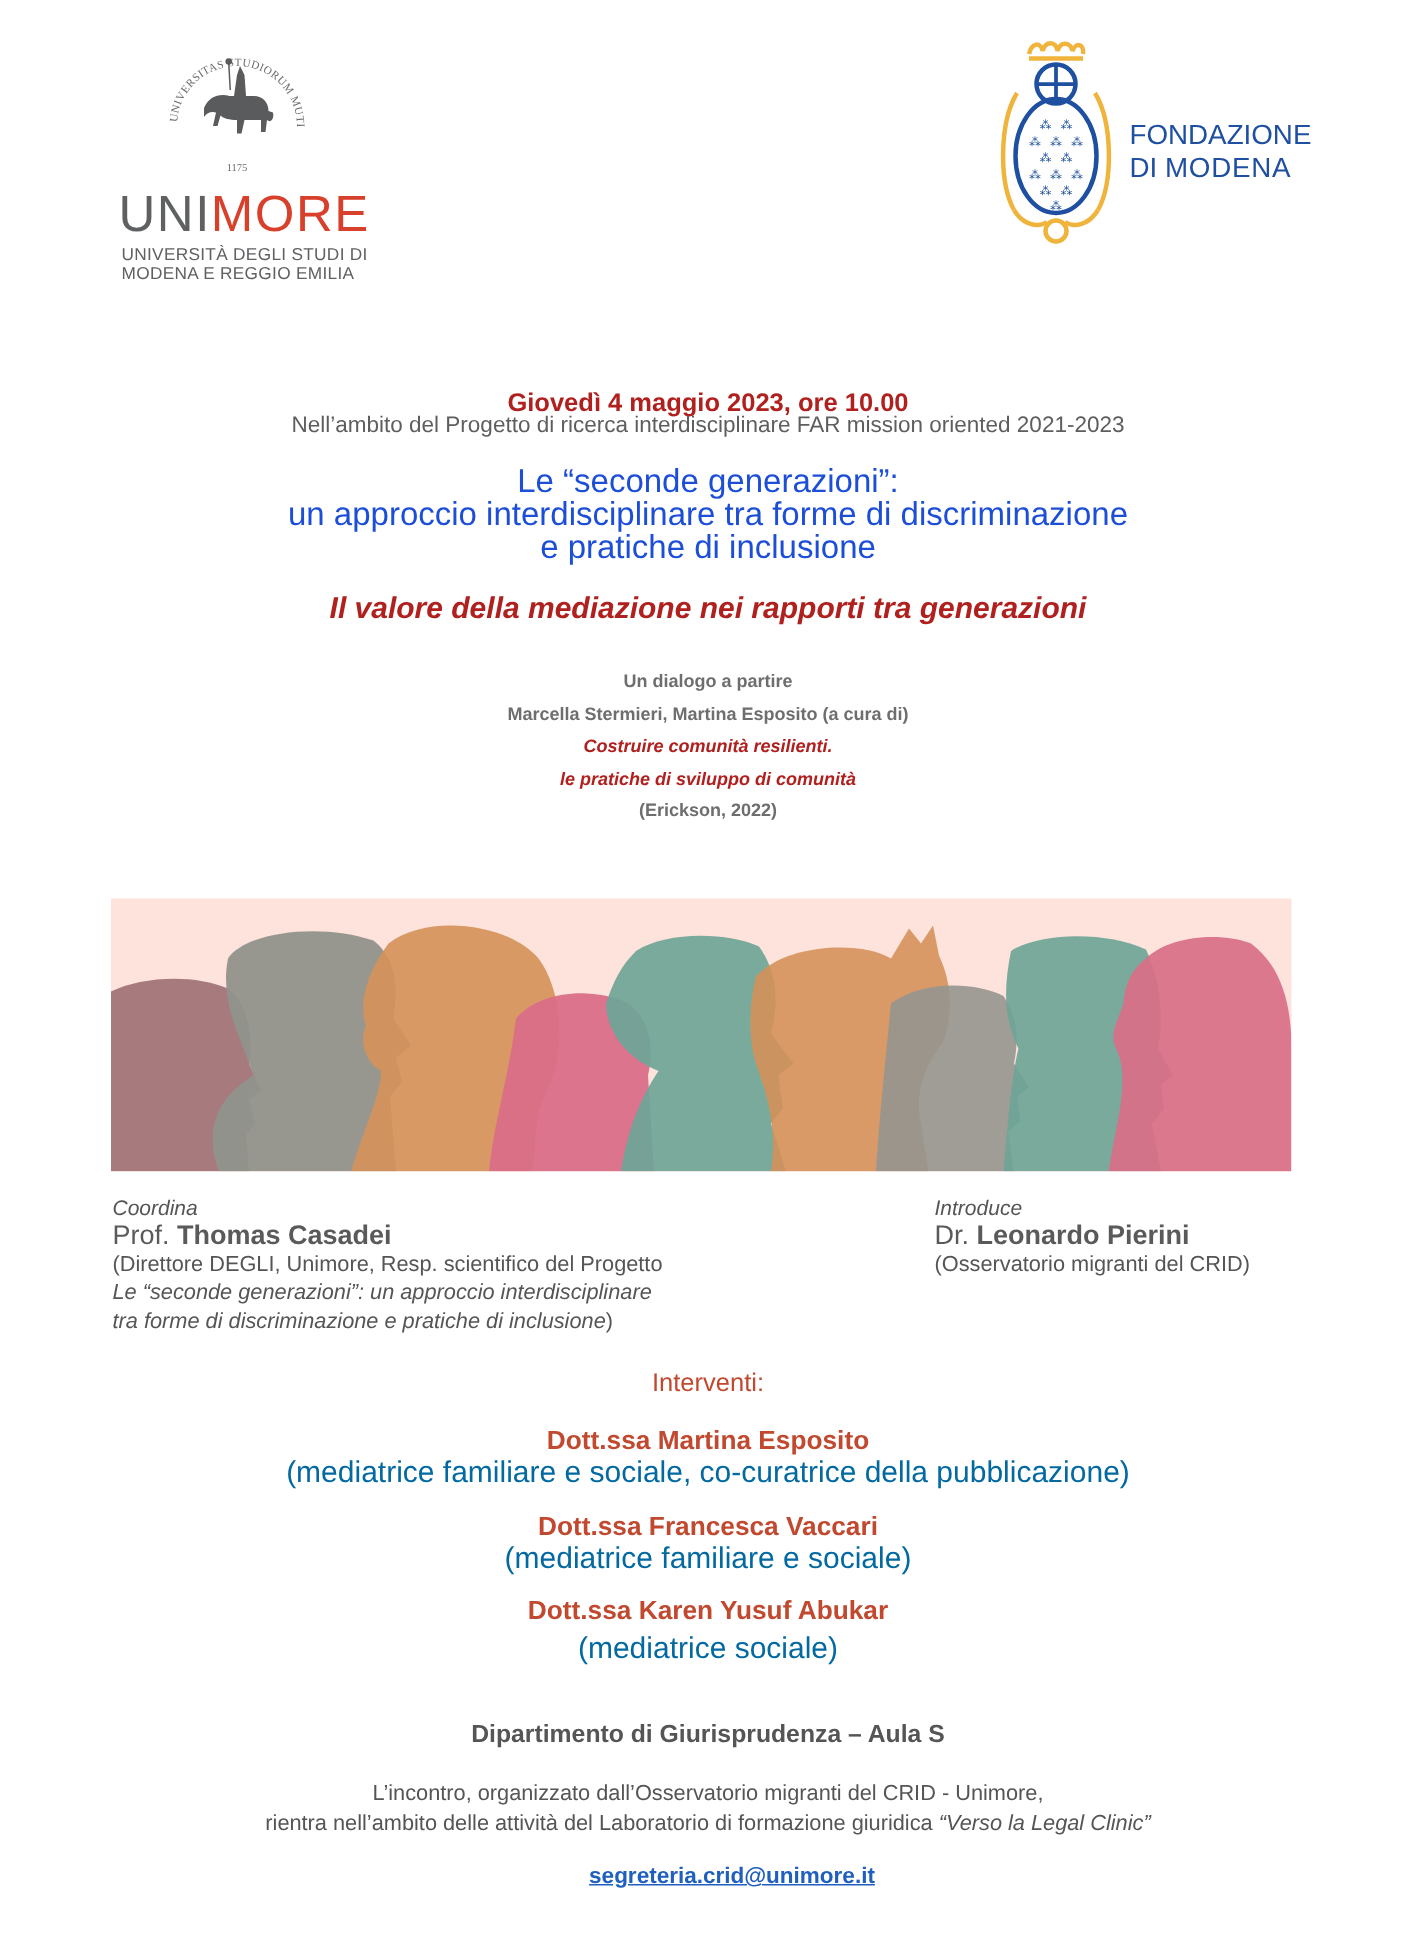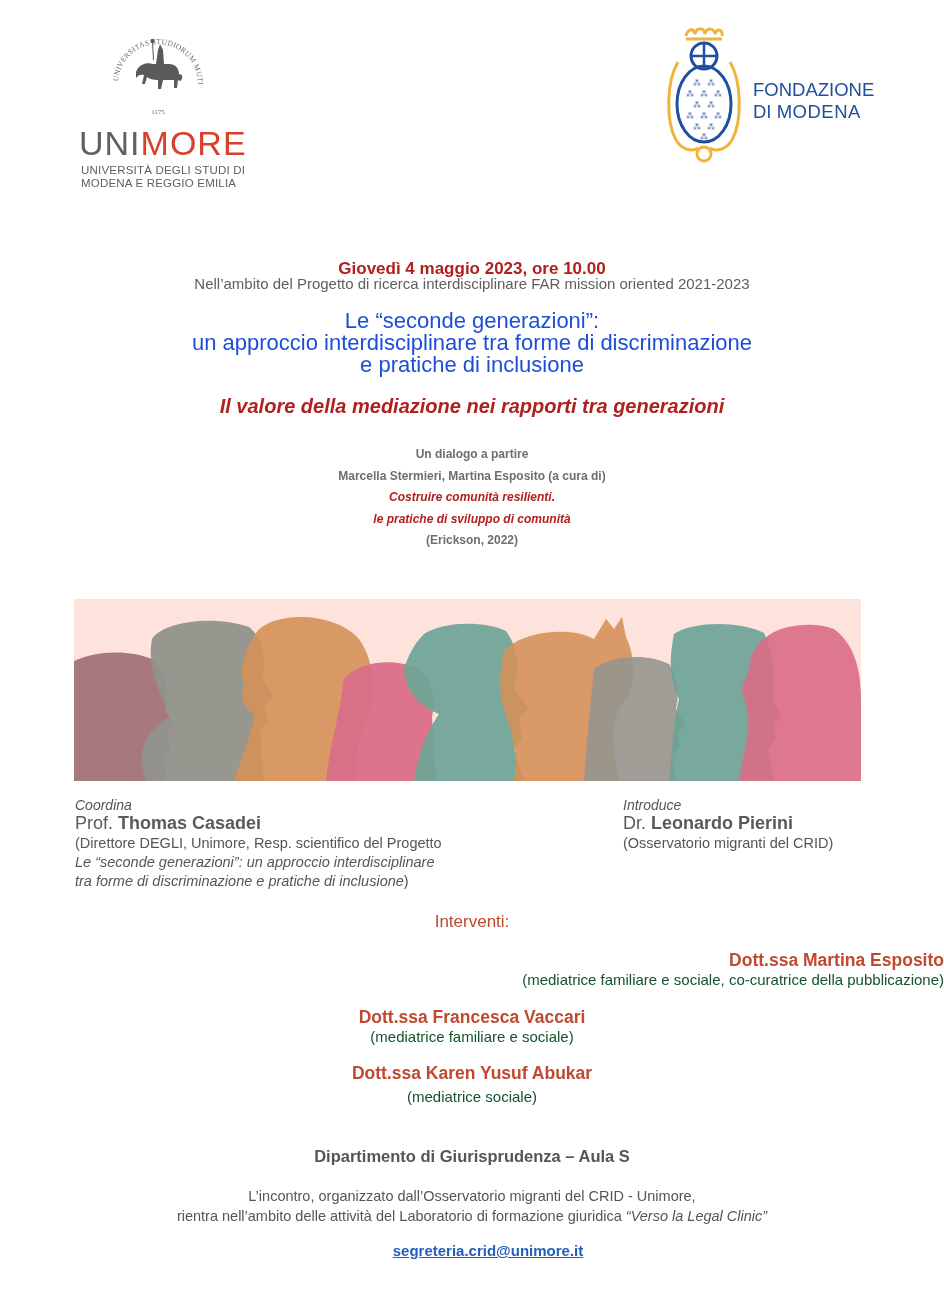--- a/index.html
+++ b/index.html
@@ -39,21 +39,21 @@
     .col-label { font-size: 14px; font-style: italic; color: #555; }
     .col-name { font-size: 18px; color: #5a5a5a; }
     .col-name b { font-weight: bold; }
     .col-desc { font-size: 14.5px; color: #555; line-height: 19px; }
 
     #coord-block { left: 75px; top: 797px; }
     #intro-block { left: 623px; top: 797px; }
 
     #interventi-label { top: 912px; font-size: 17px; color: #c0492f; }
     .speaker-name { font-size: 17.5px; font-weight: bold; color: #c0492f; }
-    .speaker-role { font-size: 15px; color: #14532d; }
+    .speaker-role { font-size: 20px; color: #0369a1; }
 
     #venue { top: 1147px; font-size: 16.5px; font-weight: bold; color: #555; }
     #note { top: 1186px; font-size: 14.5px; line-height: 20px; color: #555; }
     #email { top: 1242px; font-size: 15px; font-weight: bold; padding-left: 16px; }
     #email a { color: #1f5fbf; text-decoration: underline; }
   </style>
 </head>
 <body>
 
 <div id="unimore-logo" class="abs">
@@ -180,21 +180,21 @@
 </div>
 
 <div id="intro-block" class="abs">
   <div class="col-label">Introduce</div>
   <div class="col-name"><span>Dr.</span> <b>Leonardo Pierini</b></div>
   <div class="col-desc">(Osservatorio migranti del CRID)</div>
 </div>
 
 <div id="interventi-label" class="center">Interventi:</div>
 
-<div class="center" style="top: 950px; text-align: right;">
+<div class="center" style="top: 950px;">
   <div class="speaker-name">Dott.ssa Martina Esposito</div>
   <div class="speaker-role">(mediatrice familiare e sociale, co-curatrice della pubblicazione)</div>
 </div>
 <div class="center" style="top: 1007px;">
   <div class="speaker-name">Dott.ssa Francesca Vaccari</div>
   <div class="speaker-role">(mediatrice familiare e sociale)</div>
 </div>
 <div class="center" style="top: 1063px;">
   <div class="speaker-name">Dott.ssa Karen Yusuf Abukar</div>
   <div class="speaker-role" style="margin-top: 4px;">(mediatrice sociale)</div>

